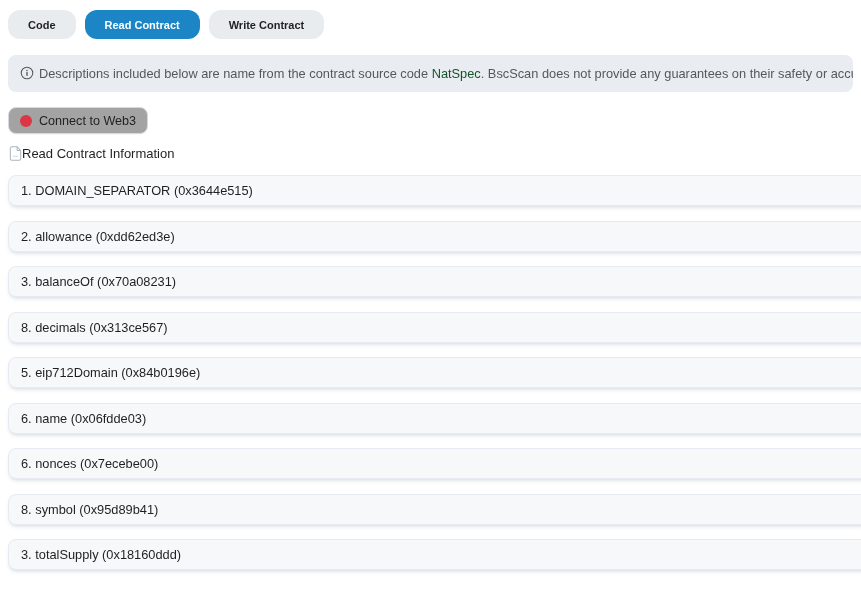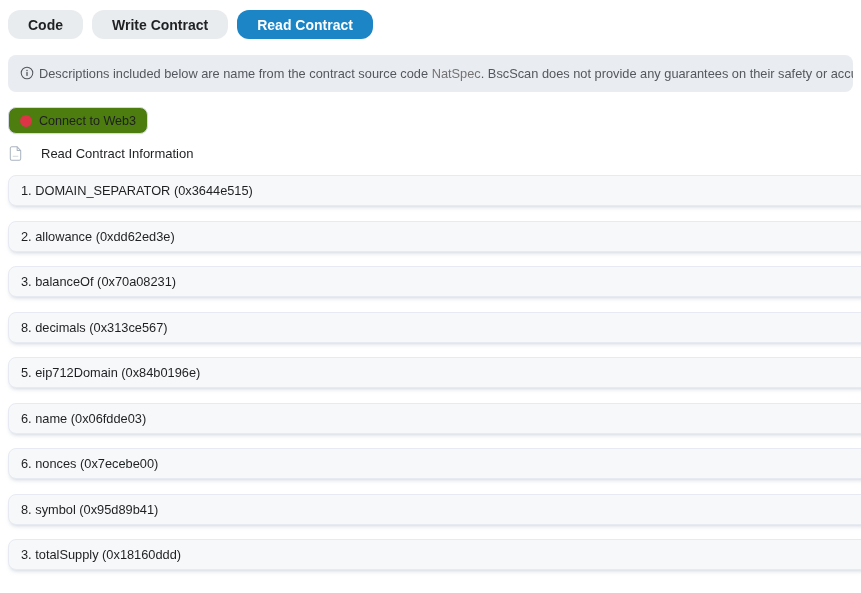--- a/index.html
+++ b/index.html
@@ -14,61 +14,61 @@
   
   .tabs {
     position: absolute; top: 10px; left: 8px;
     display: flex; gap: 9px;
   }
   .tab {
     height: 29px; padding: 0 20px;
     border: none; border-radius: 12px;
     background: #e9ecef; color: #1e2022;
     font-family: "Liberation Sans", sans-serif;
-    font-size: 14px; font-weight: 700;
+    font-size: 11px; font-weight: 700;
     display: inline-flex; align-items: center;
     cursor: pointer; white-space: nowrap;
   }
   .tab.active { background: #1b85c6; color: #ffffff; }
 
   
   .banner {
     position: absolute; top: 55px; left: 8px;
     width: 845px; height: 37px;
     box-sizing: border-box;
     background: #e9ecf1; border-radius: 8px;
     padding: 0 12px;
     font-size: 12.8px; color: #54585e;
     line-height: 37px; white-space: nowrap;
     overflow: hidden;
   }
   .banner .info-ic { vertical-align: -2px; margin-right: 5px; color: #54585e; }
-  .banner a.natspec { color: #737373; text-decoration: none; cursor: pointer; text-align: right; }
+  .banner a.natspec { color: #14532d; text-decoration: none; cursor: pointer; text-align: right; }
 
   
   .connect {
     position: absolute; top: 107px; left: 8px;
     height: 27px; padding: 0 11px;
-    background: #4d7c0f;
+    background: #a3a3a3;
     border: 1px solid #d5dae2; border-radius: 8px;
     display: inline-flex; align-items: center; gap: 7px;
     font-family: "Liberation Sans", sans-serif;
     font-size: 12.6px; color: #1e2022;
     cursor: pointer; box-shadow: 0 1px 1px rgba(0,0,0,0.03);
     white-space: nowrap;
   }
   .dot {
     width: 12px; height: 12px; border-radius: 50%;
     background: #dc3545; flex: 0 0 auto;
   }
 
   
   .section-title {
     position: absolute; top: 146px; left: 9px;
-    display: flex; align-items: flex-end; gap: 19px;
+    display: flex; align-items: flex-end; gap: 0;
     font-size: 13px; color: #1e2022; white-space: nowrap;
   }
   .section-title svg { flex: 0 0 auto; }
 
   
   .fn-list {
     position: absolute; top: 175px; left: 8px;
     width: 862px; 
   }
   .fn-item {
@@ -81,22 +81,22 @@
     padding: 0 12px;
     font-size: 12.8px; color: #1e2022;
     cursor: pointer; white-space: nowrap;
   }
 </style>
 </head>
 <body>
 
 <div class="tabs">
   <button class="tab">Code</button>
+  <button class="tab active">Read Contract</button>
   <button class="tab">Write Contract</button>
-  <button class="tab active">Read Contract</button>
 </div>
 
 <div class="banner">
   <svg class="info-ic" width="14" height="14" viewBox="0 0 16 16" aria-hidden="true">
     <circle cx="8" cy="8" r="6.6" fill="none" stroke="currentColor" stroke-width="1.2"></circle>
     <rect x="7.25" y="6.9" width="1.5" height="4.4" fill="currentColor"></rect>
     <rect x="7.25" y="4.4" width="1.5" height="1.5" fill="currentColor"></rect>
   </svg><span>Descriptions included below are name from the contract source code </span><a class="natspec">NatSpec</a><span>. BscScan does not provide any guarantees on their safety or accuracy.</span>
 </div>
 

